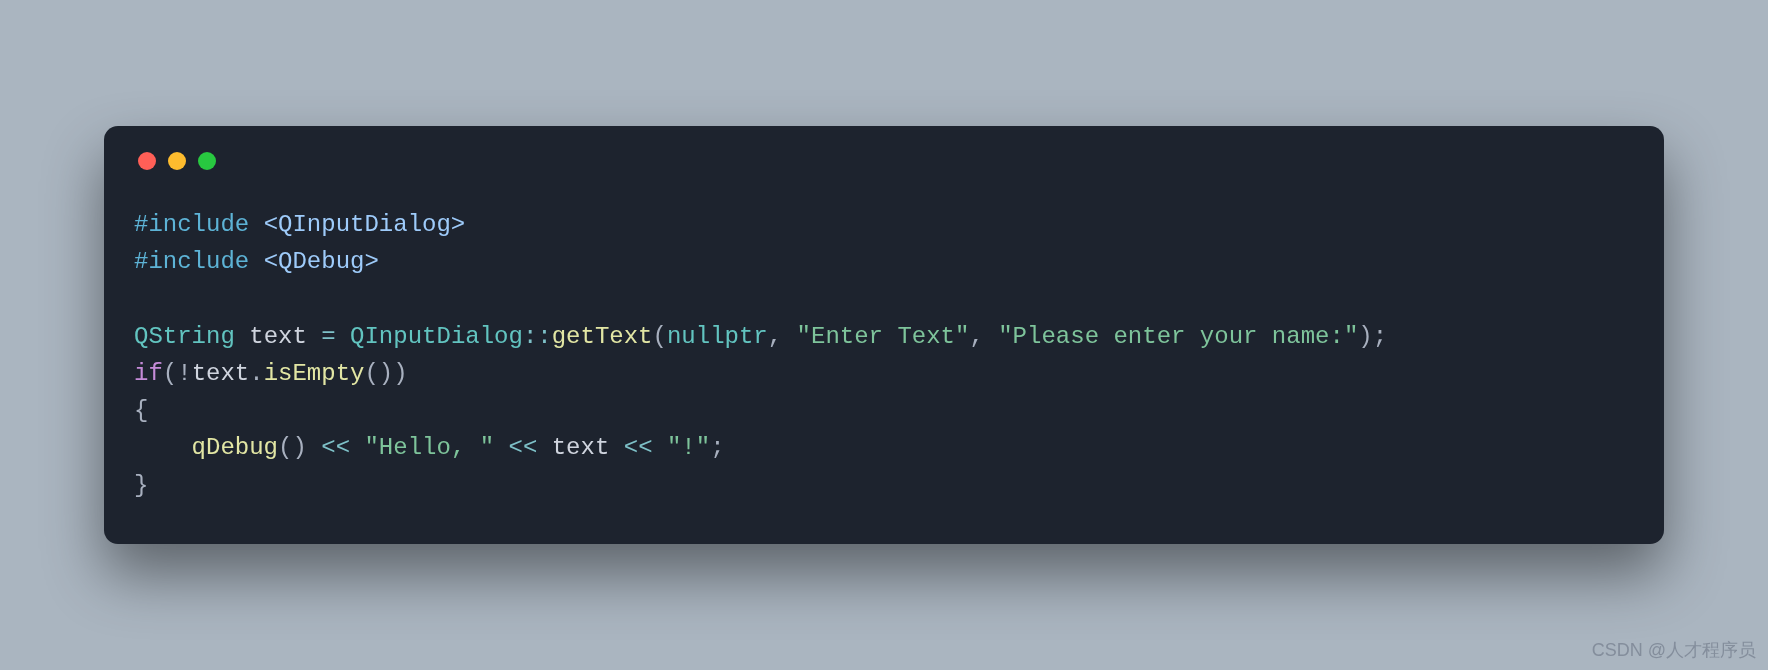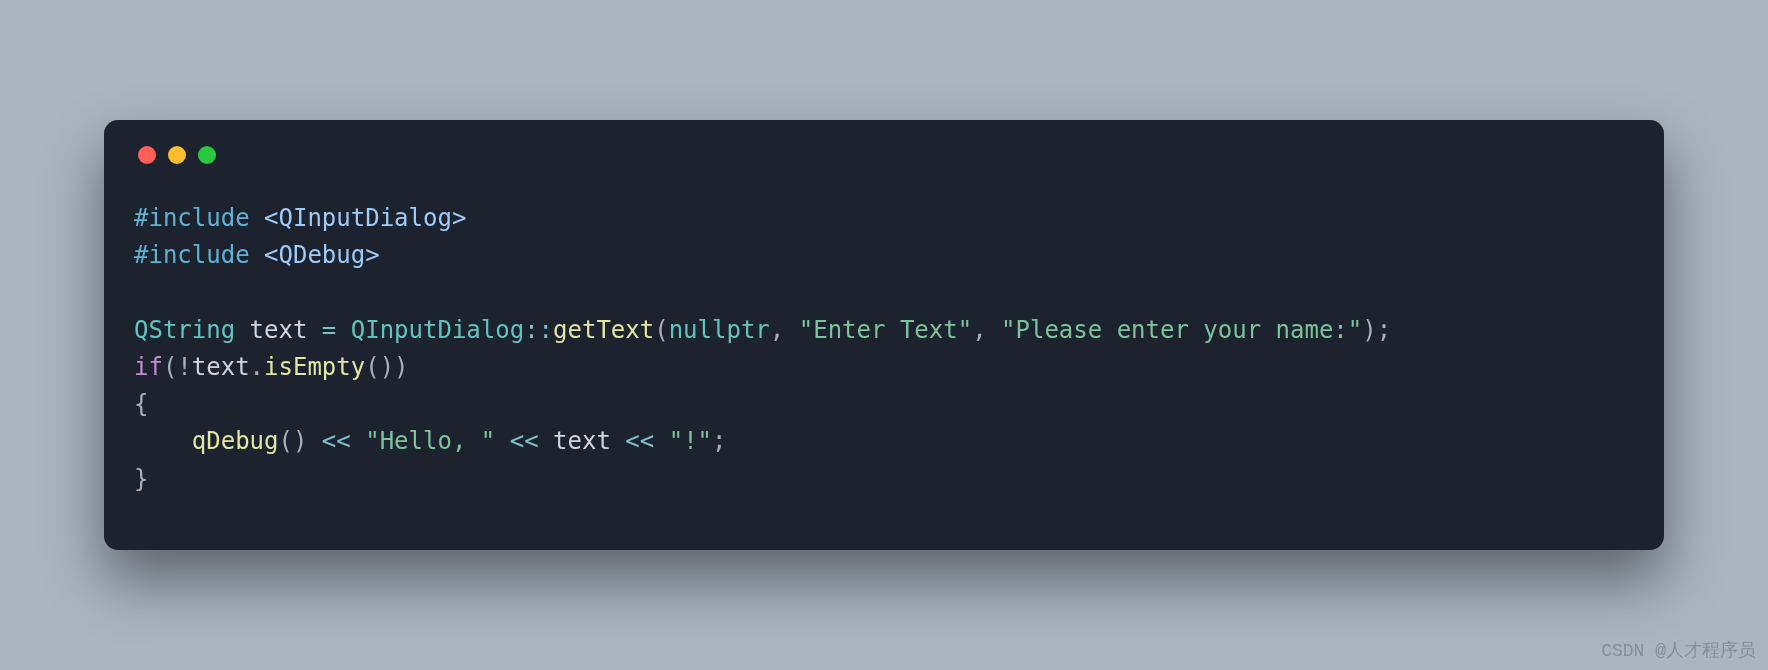--- a/index.html
+++ b/index.html
@@ -11,21 +11,22 @@
     align-items: center;
     justify-content: center;
     font-family: "Menlo", "Consolas", "DejaVu Sans Mono", monospace;
     position: relative;
   }
   .code-window {
     width: 1560px;
     background: #1d232e;
     border-radius: 14px;
     box-shadow: 0 30px 60px rgba(0,0,0,0.45);
-    padding: 26px 30px 52px 30px;
+    padding: 26px 30px 40px 30px;
+    font-family: Liberation Mono, monospace;
   }
   .traffic-lights {
     display: flex;
     gap: 12px;
     margin-bottom: 36px;
     margin-left: 4px;
   }
   .dot {
     width: 18px; height: 18px; border-radius: 50%;
   }
@@ -47,21 +48,21 @@
   .tk-func  { color: #e2e6a4; }    
   .tk-punc  { color: #a8b0bf; }    
   .tk-str   { color: #7ec49b; }    
   .tk-kw    { color: #c58bd8; }    
   .watermark {
     position: absolute;
     right: 12px;
     bottom: 8px;
     font-size: 18px;
     color: rgba(100,110,125,0.55);
-    font-family: Liberation Mono, monospace;
+    font-family: Liberation Sans, sans-serif;
   }
 </style>
 </head>
 <body>
 
 <div class="code-window">
   <div class="traffic-lights">
     <div class="dot red"></div>
     <div class="dot yellow"></div>
     <div class="dot green"></div>

